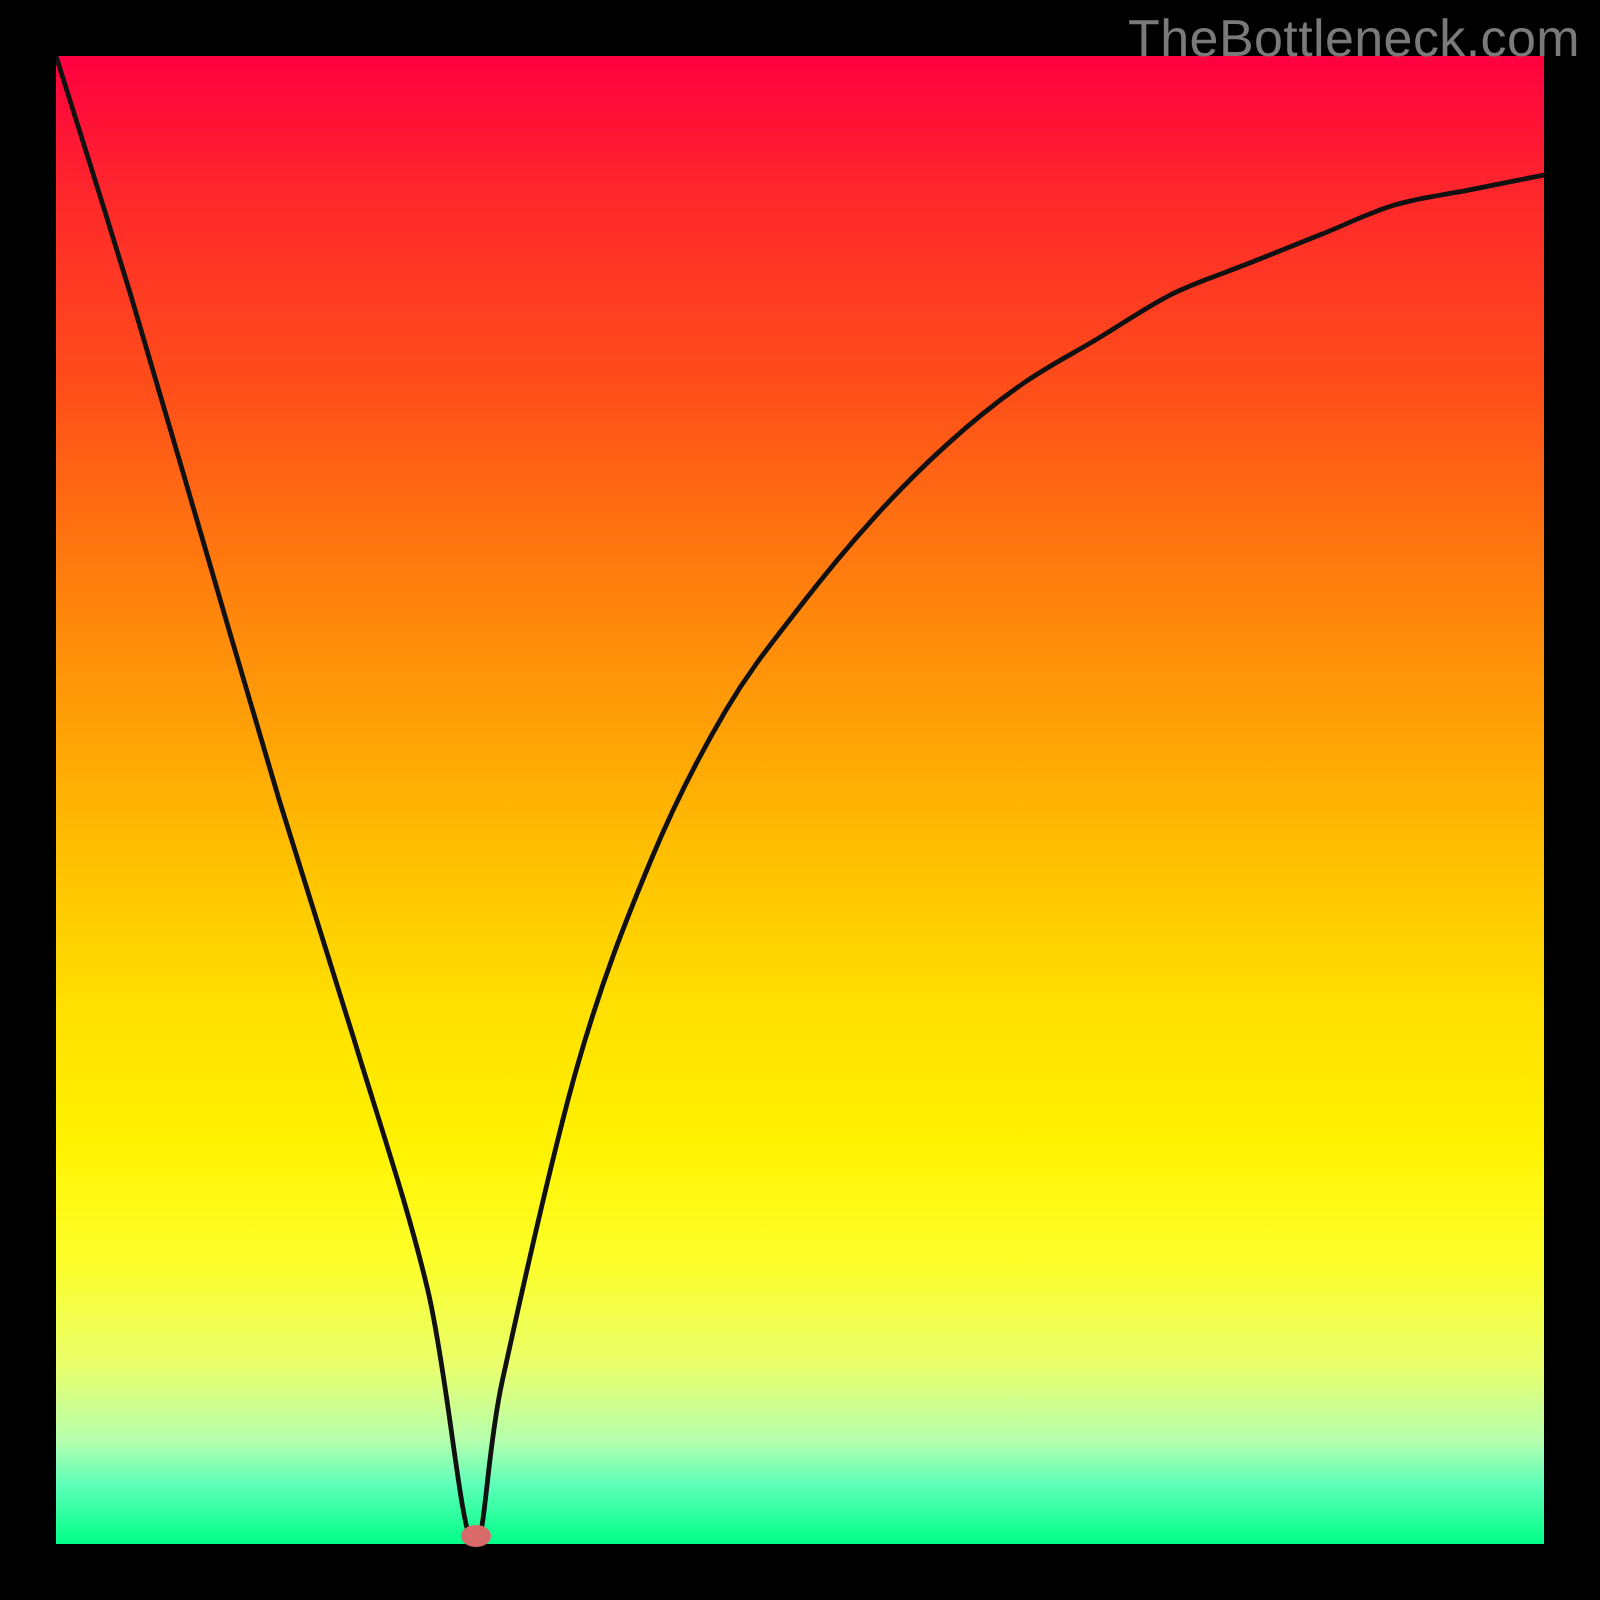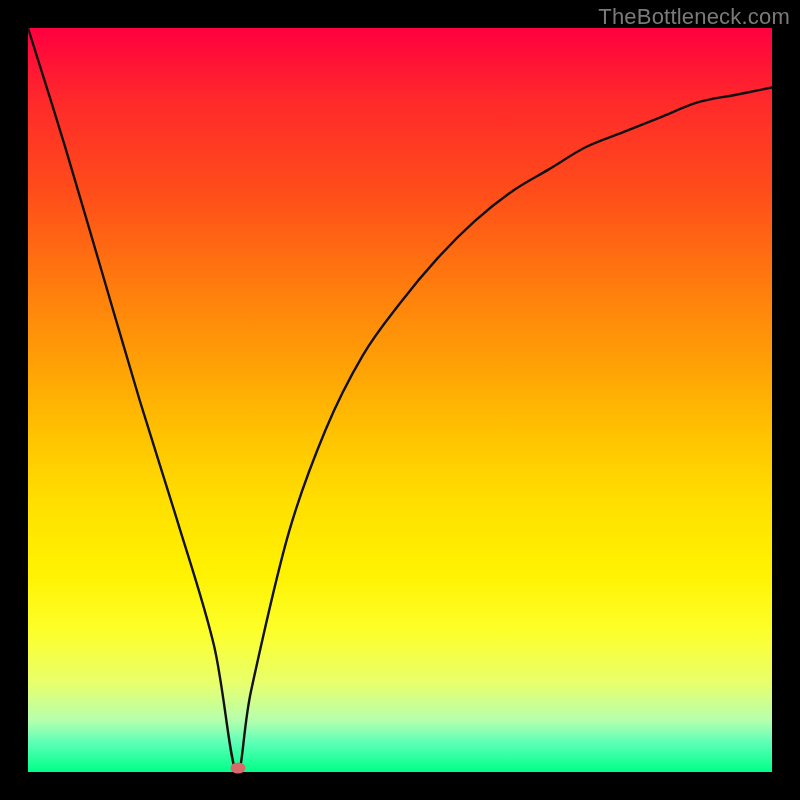--- a/index.html
+++ b/index.html
@@ -37,21 +37,21 @@
       #b6ffad 93%,
       #5effb8 96%,
       #00ff88 100%
     );
   }
   .watermark {
     position: absolute;
     top: 4px;
     right: 10px;
     color: #7a7a7a;
-    font-size: 22px;
+    font-size: 26px;
     letter-spacing: 0.2px;
     font-weight: 400;
     user-select: none;
   }
   svg.curve {
     position: absolute;
     inset: 0;
     width: 100%;
     height: 100%;
   }

